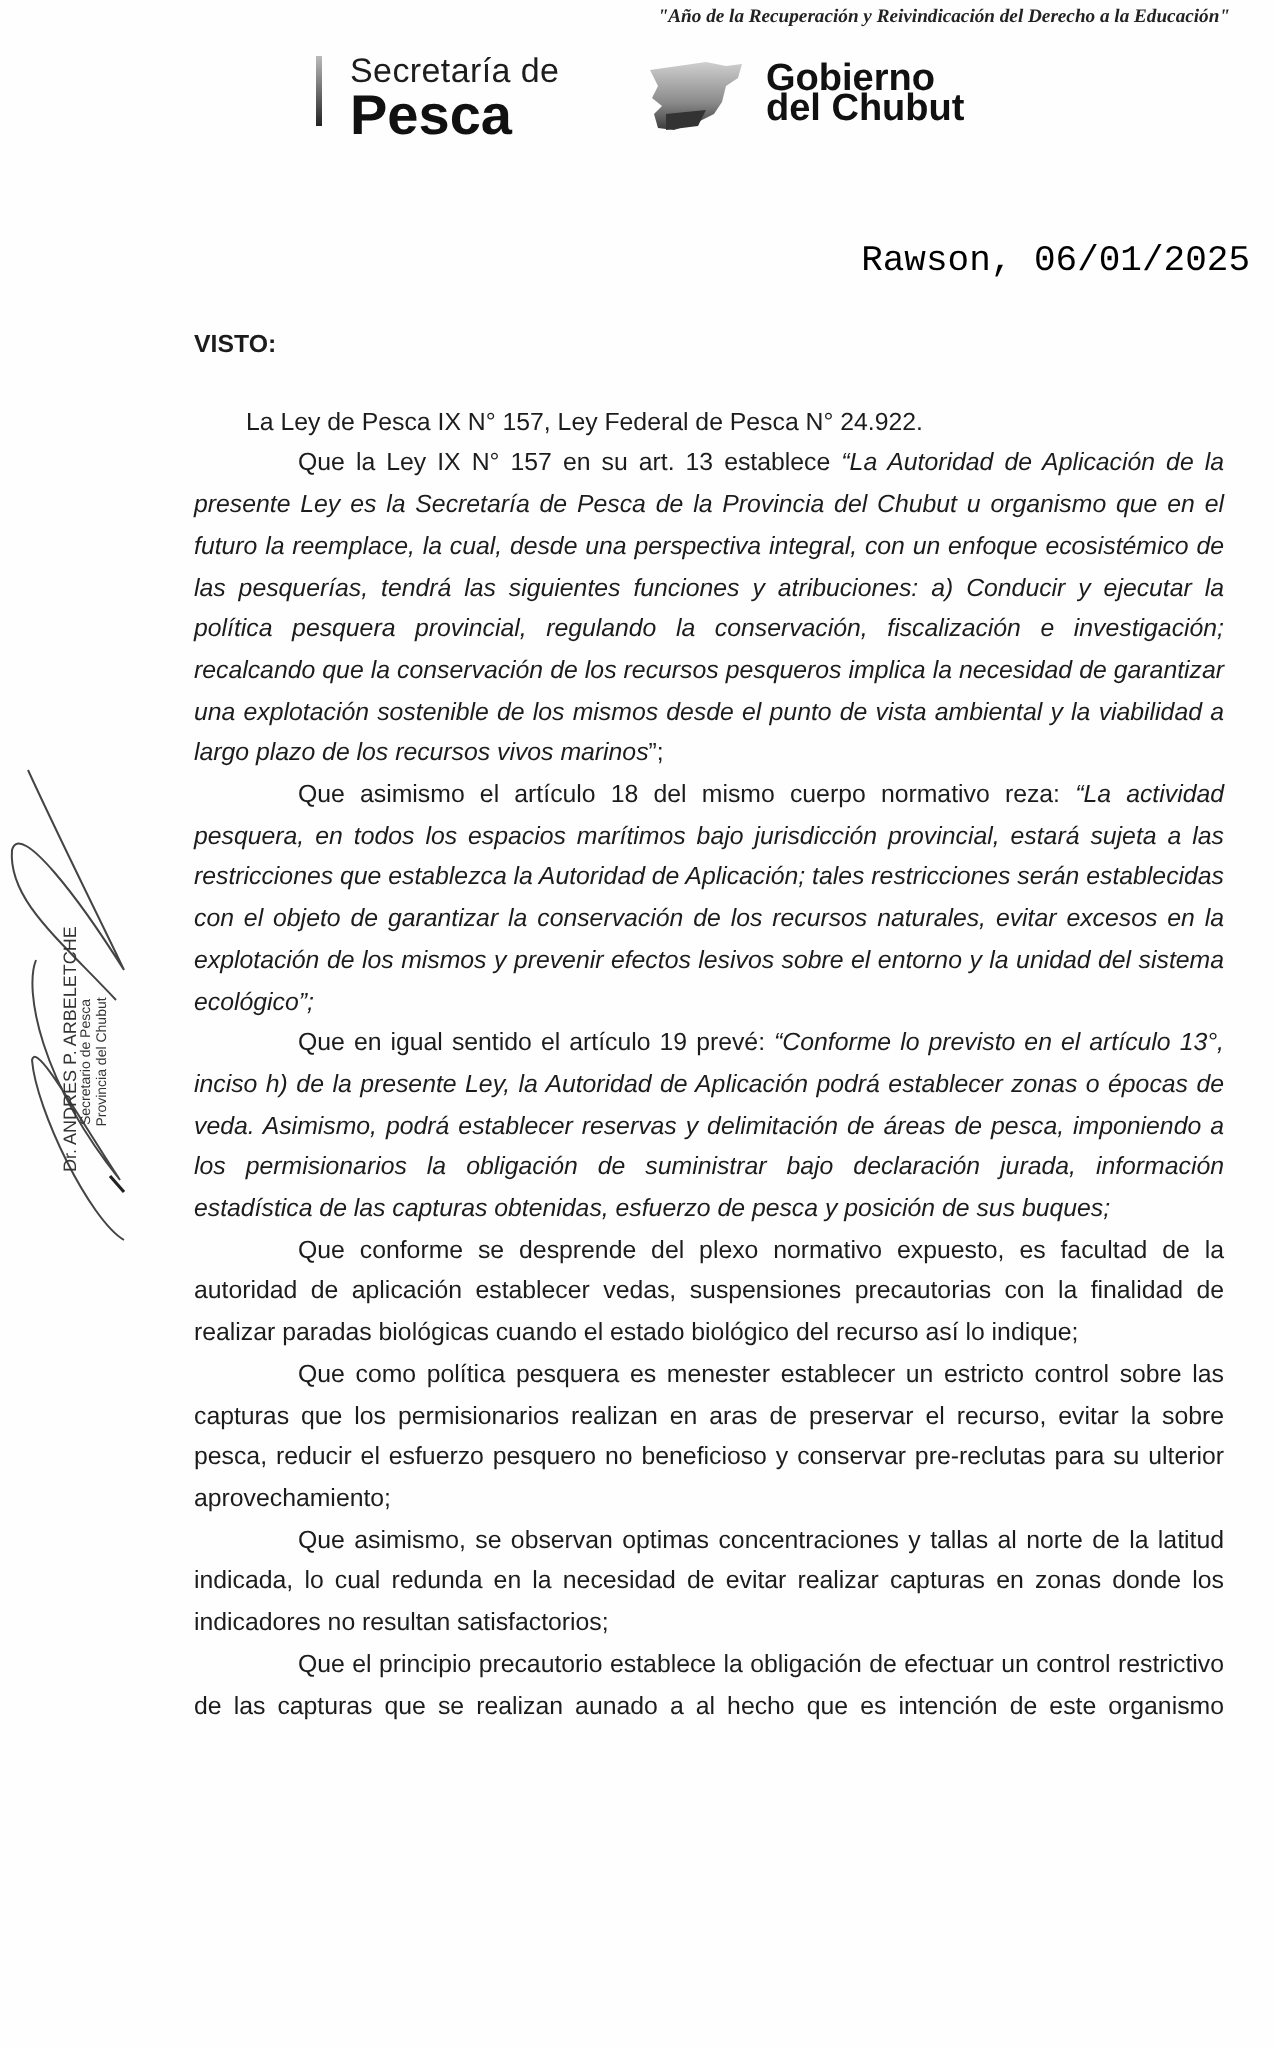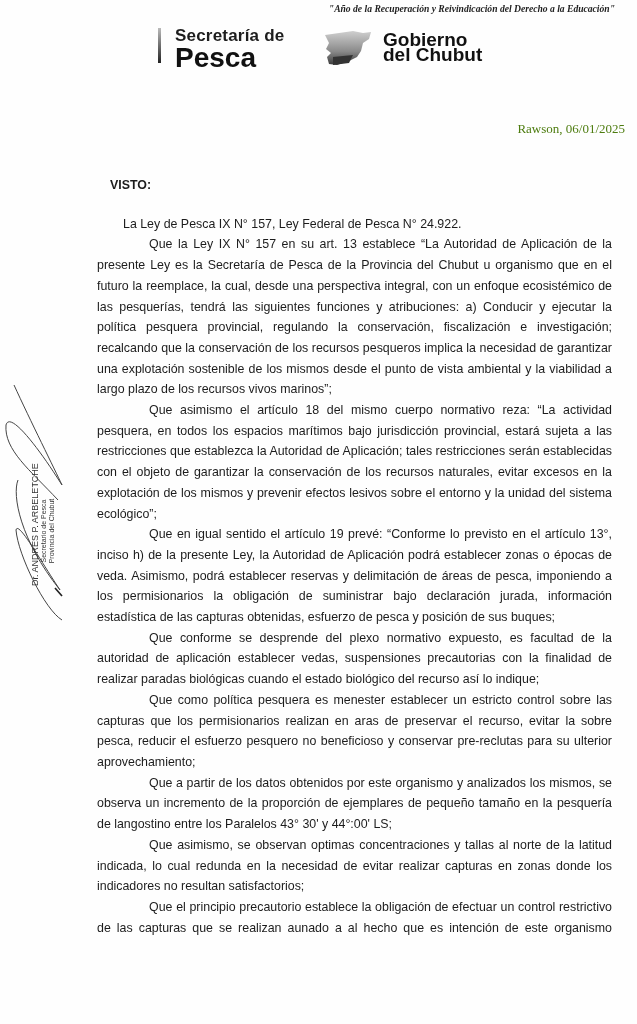--- a/index.html
+++ b/index.html
@@ -12,49 +12,49 @@
     font-size: 9.6px; color: #222; white-space: nowrap;
   }
 
   .logo-pesca { position: absolute; left: 158px; top: 26px; height: 40px; }
   .logo-pesca .bar {
     position: absolute; left: 0; top: 2px; width: 3px; height: 35px;
     background: linear-gradient(#bbb, #222);
   }
   .logo-pesca .l1 {
     position: absolute; left: 17px; top: 0; font-family: "Liberation Sans", sans-serif;
-    font-size: 17px; font-weight: bold; color: #1d1d1d; white-space: nowrap; letter-spacing: 0.2px;
+    font-size: 17px; font-weight: normal; color: #1d1d1d; white-space: nowrap; letter-spacing: 0.2px;
   }
   .logo-pesca .l2 {
     position: absolute; left: 17px; top: 16px; font-family: "Liberation Sans", sans-serif;
     font-size: 28px; font-weight: bold; color: #111; white-space: nowrap;
   }
 
   .logo-chubut { position: absolute; left: 323px; top: 25px; height: 44px; }
   .logo-chubut .map { position: absolute; left: 0; top: 2px; width: 52px; height: 40px; }
   .logo-chubut .l1, .logo-chubut .l2 {
     position: absolute; left: 60px; font-family: "Liberation Sans", sans-serif;
     font-weight: bold; font-size: 19px; color: #111; white-space: nowrap; line-height: 20px;
   }
   .logo-chubut .l1 { top: 5px; text-align: center; }
   .logo-chubut .l2 { top: 20px; }
 
   .date {
     position: absolute; top: 121px; right: 12px;
-    font-family: Liberation Serif, serif; font-size: 13px; color: #4d7c0f;
+    font-family: Liberation Mono, monospace; font-size: 18px; color: #000000;
   }
 
   .body-text {
     position: absolute; left: 97px; top: 162px; width: 515px;
     font-family: "Liberation Sans", sans-serif; font-size: 12.4px; line-height: 20.7px; color: #1c1c1c;
   }
-  .heading { font-weight: bold; margin: 13px; }
+  .heading { font-weight: bold; margin: 0; }
   .para { margin: 0; text-align: justify; text-indent: 52px; }
   .para.visto { text-indent: 26px; margin-top: 18px; }
-  .para i, .quote { }
+  .para i, .quote { font-style: italic; }
 
   .stamp {
     position: absolute; left: 30px; top: 476px; width: 110px; height: 44px;
     transform-origin: 0 0; transform: rotate(-90deg) translate(-110px, 0);
     font-family: "Liberation Sans", sans-serif; color: #333; text-align: center;
   }
   .stamp .s1 { font-size: 9px; white-space: nowrap; }
   .stamp .s2, .stamp .s3 { font-size: 7px; white-space: nowrap; line-height: 8px; }
   .signature { position: absolute; left: 0; top: 380px; width: 100px; height: 300px; }
 </style>
@@ -94,21 +94,20 @@
     <p class="para visto">La Ley de Pesca IX N° 157, Ley Federal de Pesca N° 24.922.</p>
 
     <p class="para"><span>Que la Ley IX N° 157 en su art. 13 establece </span><span class="quote">“La Autoridad de Aplicación de la presente Ley es la Secretaría de Pesca de la Provincia del Chubut u organismo que en el futuro la reemplace, la cual, desde una perspectiva integral, con un enfoque ecosistémico de las pesquerías, tendrá las siguientes funciones y atribuciones: a) Conducir y ejecutar la política pesquera provincial, regulando la conservación, fiscalización e investigación; recalcando que la conservación de los recursos pesqueros implica la necesidad de garantizar una explotación sostenible de los mismos desde el punto de vista ambiental y la viabilidad a largo plazo de los recursos vivos marinos</span><span>”;</span></p>
 
     <p class="para"><span>Que asimismo el artículo 18 del mismo cuerpo normativo reza: </span><span class="quote">“La actividad pesquera, en todos los espacios marítimos bajo jurisdicción provincial, estará sujeta a las restricciones que establezca la Autoridad de Aplicación; tales restricciones serán establecidas con el objeto de garantizar la conservación de los recursos naturales, evitar excesos en la explotación de los mismos y prevenir efectos lesivos sobre el entorno y la unidad del sistema ecológico”;</span></p>
 
     <p class="para"><span>Que en igual sentido el artículo 19 prevé: </span><span class="quote">“Conforme lo previsto en el artículo 13°, inciso h) de la presente Ley, la Autoridad de Aplicación podrá establecer zonas o épocas de veda. Asimismo, podrá establecer reservas y delimitación de áreas de pesca, imponiendo a los permisionarios la obligación de suministrar bajo declaración jurada, información estadística de las capturas obtenidas, esfuerzo de pesca y posición de sus buques;</span></p>
 
     <p class="para">Que conforme se desprende del plexo normativo expuesto, es facultad de la autoridad de aplicación establecer vedas, suspensiones precautorias con la finalidad de realizar paradas biológicas cuando el estado biológico del recurso así lo indique;</p>
     <p class="para">Que como política pesquera es menester establecer un estricto control sobre las capturas que los permisionarios realizan en aras de preservar el recurso, evitar la sobre pesca, reducir el esfuerzo pesquero no beneficioso y conservar pre-reclutas para su ulterior aprovechamiento;</p>
-    <p class="para">Que a partir de los datos obtenidos por este organismo y analizados los mismos, se observa un incremento de la proporción de ejemplares de pequeño tamaño en la pesquería de langostino entre los Paralelos 43° 30' y 44°:00' LS;</p>
     <p class="para">Que asimismo, se observan optimas concentraciones y tallas al norte de la latitud indicada, lo cual redunda en la necesidad de evitar realizar capturas en zonas donde los indicadores no resultan satisfactorios;</p>
     <p class="para" style="text-align-last: justify;">Que el principio precautorio establece la obligación de efectuar un control restrictivo de las capturas que se realizan aunado a al hecho que es intención de este organismo</p>
   </div>
 
   <svg class="signature" viewBox="0 0 100 300">
     <path d="M14 5 C 30 40, 55 90, 62 105 C 40 70, 10 30, 6 45 C 4 70, 30 90, 58 120" fill="none" stroke="#444" stroke-width="1"></path>
     <path d="M18 100 C 12 115, 20 160, 60 210 C 40 180, 18 140, 16 150 C 18 175, 45 230, 62 240" fill="none" stroke="#444" stroke-width="1"></path>
     <path d="M55 208 L 62 216" fill="none" stroke="#222" stroke-width="1.6"></path>
   </svg>
 

